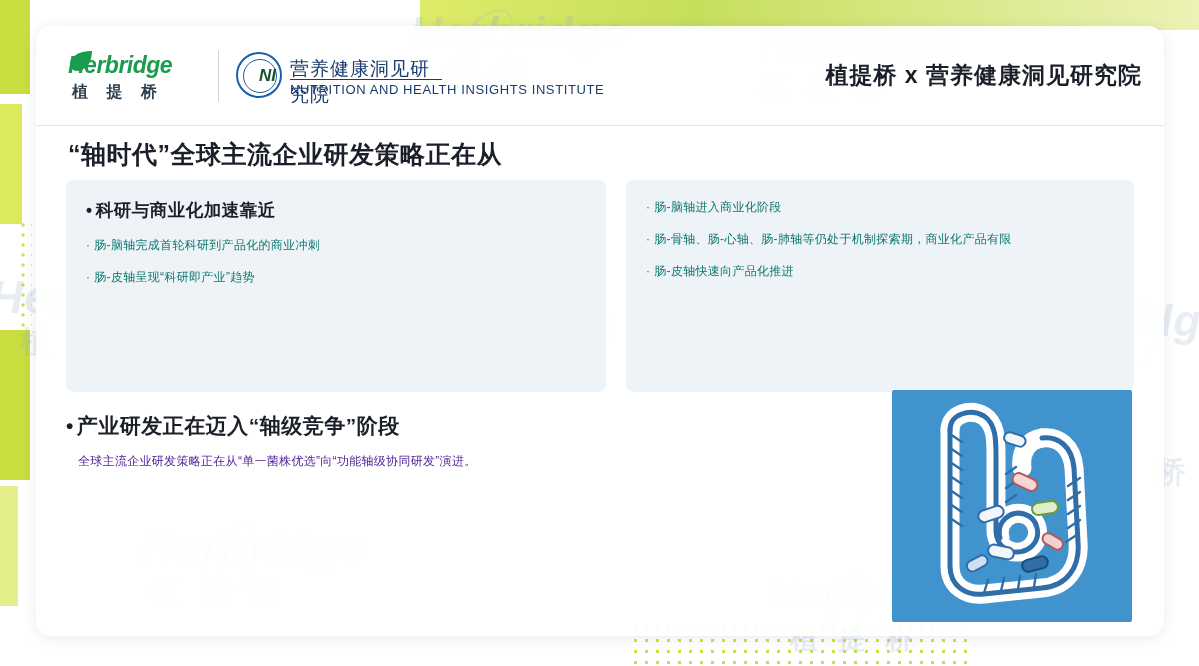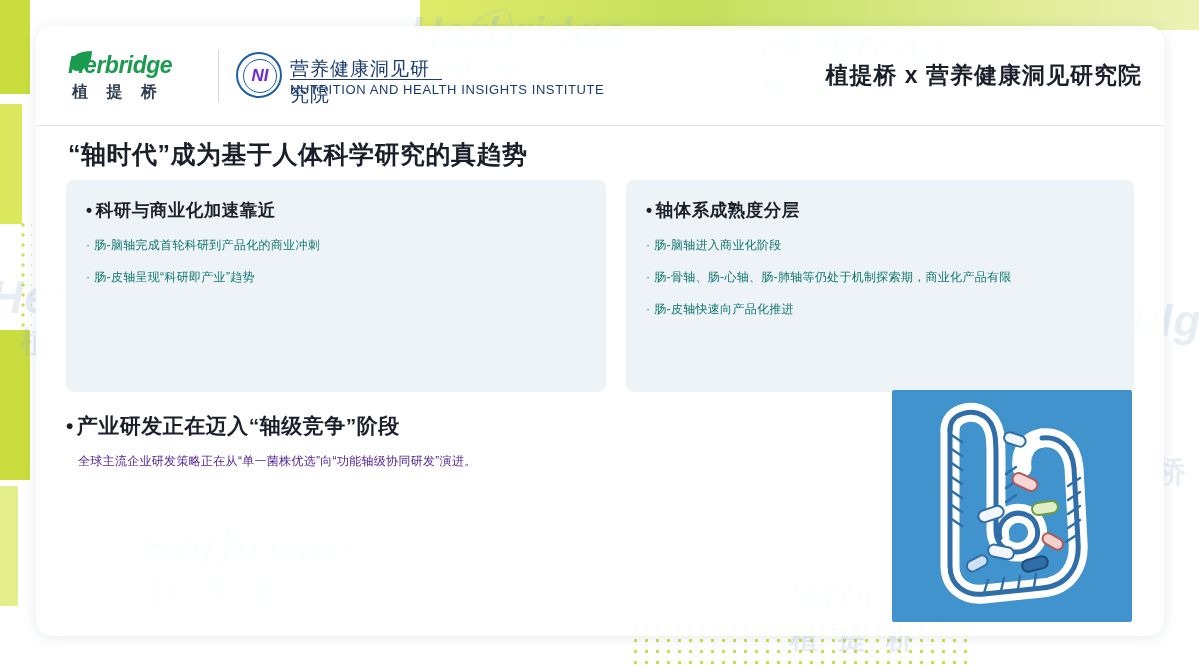--- a/index.html
+++ b/index.html
@@ -181,24 +181,24 @@
     border: 2px solid #1b5fa8;
     box-sizing: border-box;
     background: #fff;
   }
   .logo-nhii .badge .inner {
     position: absolute;
     left: 5px; top: 5px;
     width: 32px; height: 32px;
     border-radius: 50%;
     border: 1px solid #1b5fa8;
-    color: #6d28d9;
+    color: #14532d;
     font-size: 17px;
     font-weight: bold;
-    text-align: center;
+    text-align: right;
     line-height: 32px;
     font-style: italic;
   }
   .logo-nhii .t1 {
     position: absolute;
     left: 54px;
     top: 6px;
     font-size: 19px;
     font-weight: normal;
     color: #1b3b6f;
@@ -399,30 +399,29 @@
         <div class="inner">NI</div>
       </div>
       <div class="t1">营养健康洞见研究院</div>
       <div class="uline"></div>
       <div class="t2">NUTRITION AND HEALTH INSIGHTS INSTITUTE</div>
     </div>
 
     <div class="header-right">植提桥 x 营养健康洞见研究院</div>
   </div>
 
-  <div class="slide-title">“轴时代”成为基于人体科学研究的真趋势</div>
+  <div class="slide-title">“轴时代”全球主流企业研发策略正在从</div>
 
   <div class="panel panel-left">
     <div class="panel-head">科研与商业化加速靠近</div>
     <div class="panel-li">肠-脑轴完成首轮科研到产品化的商业冲刺</div>
     <div class="panel-li">肠-皮轴呈现“科研即产业”趋势</div>
   </div>
 
   <div class="panel panel-right">
-    <div class="panel-head">轴体系成熟度分层</div>
     <div class="panel-li">肠-脑轴进入商业化阶段</div>
     <div class="panel-li">肠-骨轴、肠-心轴、肠-肺轴等仍处于机制探索期，商业化产品有限</div>
     <div class="panel-li">肠-皮轴快速向产品化推进</div>
   </div>
 
   <div class="bottom-head">产业研发正在迈入“轴级竞争”阶段</div>
   <div class="bottom-body">全球主流企业研发策略正在从“单一菌株优选”向“功能轴级协同研发”演进。</div>
 
   <div class="illus">
     <svg viewBox="0 0 240 232" width="240" height="232">

